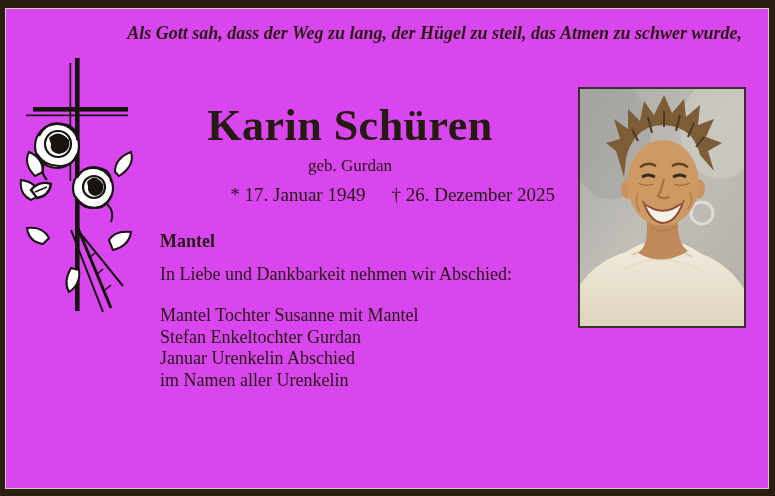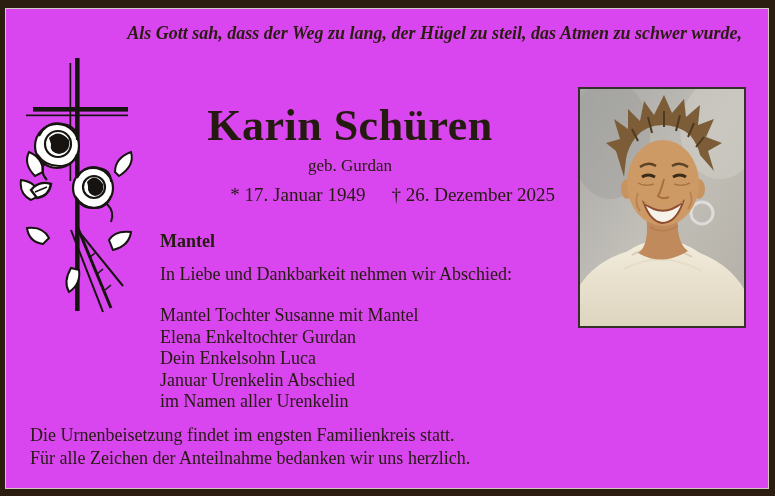--- a/index.html
+++ b/index.html
@@ -169,30 +169,25 @@
     <div class="dates">
       <span class="birth-date">* 17. Januar 1949</span><span class="death-date">† 26. Dezember 2025</span>
     </div>
   </div>
 
   <div class="town">Mantel</div>
 
   <div class="farewell">
     <div class="intro">In Liebe und Dankbarkeit nehmen wir Abschied:</div>
     <div class="mourner-row"><span>Mantel Tochter </span><b>Susanne</b><span> mit </span><b>Mantel</b></div>
-    <div class="mourner-row"><span>Elena Enkeltochter </span><b>Gurdan</b></div>
-    <div class="mourner-row"><span>Dein Enkelsohn </span><b>Luca</b></div>
+    <div class="mourner-row"><span>Stefan Enkeltochter </span><b>Gurdan</b></div>
     <div class="mourner-row"><span>Januar Urenkelin </span><b>Abschied</b></div>
     <div class="closing">im Namen aller Urenkelin</div>
   </div>
 
-  <div class="footer">
-    <div>Die Urnenbeisetzung findet im engsten Familienkreis statt.</div>
-    <div>Für alle Zeichen der Anteilnahme bedanken wir uns herzlich.</div>
-  </div>
 
   <div class="photo-frame">
     <svg width="164" height="237" viewBox="0 0 164 237" xmlns="http://www.w3.org/2000/svg">
       <defs>
         <linearGradient id="bg" x1="0" y1="0" x2="1" y2="1">
           <stop offset="0" stop-color="#a7a7a5"></stop>
           <stop offset="0.5" stop-color="#c2bfb8"></stop>
           <stop offset="1" stop-color="#b3afa6"></stop>
         </linearGradient>
         <linearGradient id="sweater" x1="0" y1="0" x2="0" y2="1">

